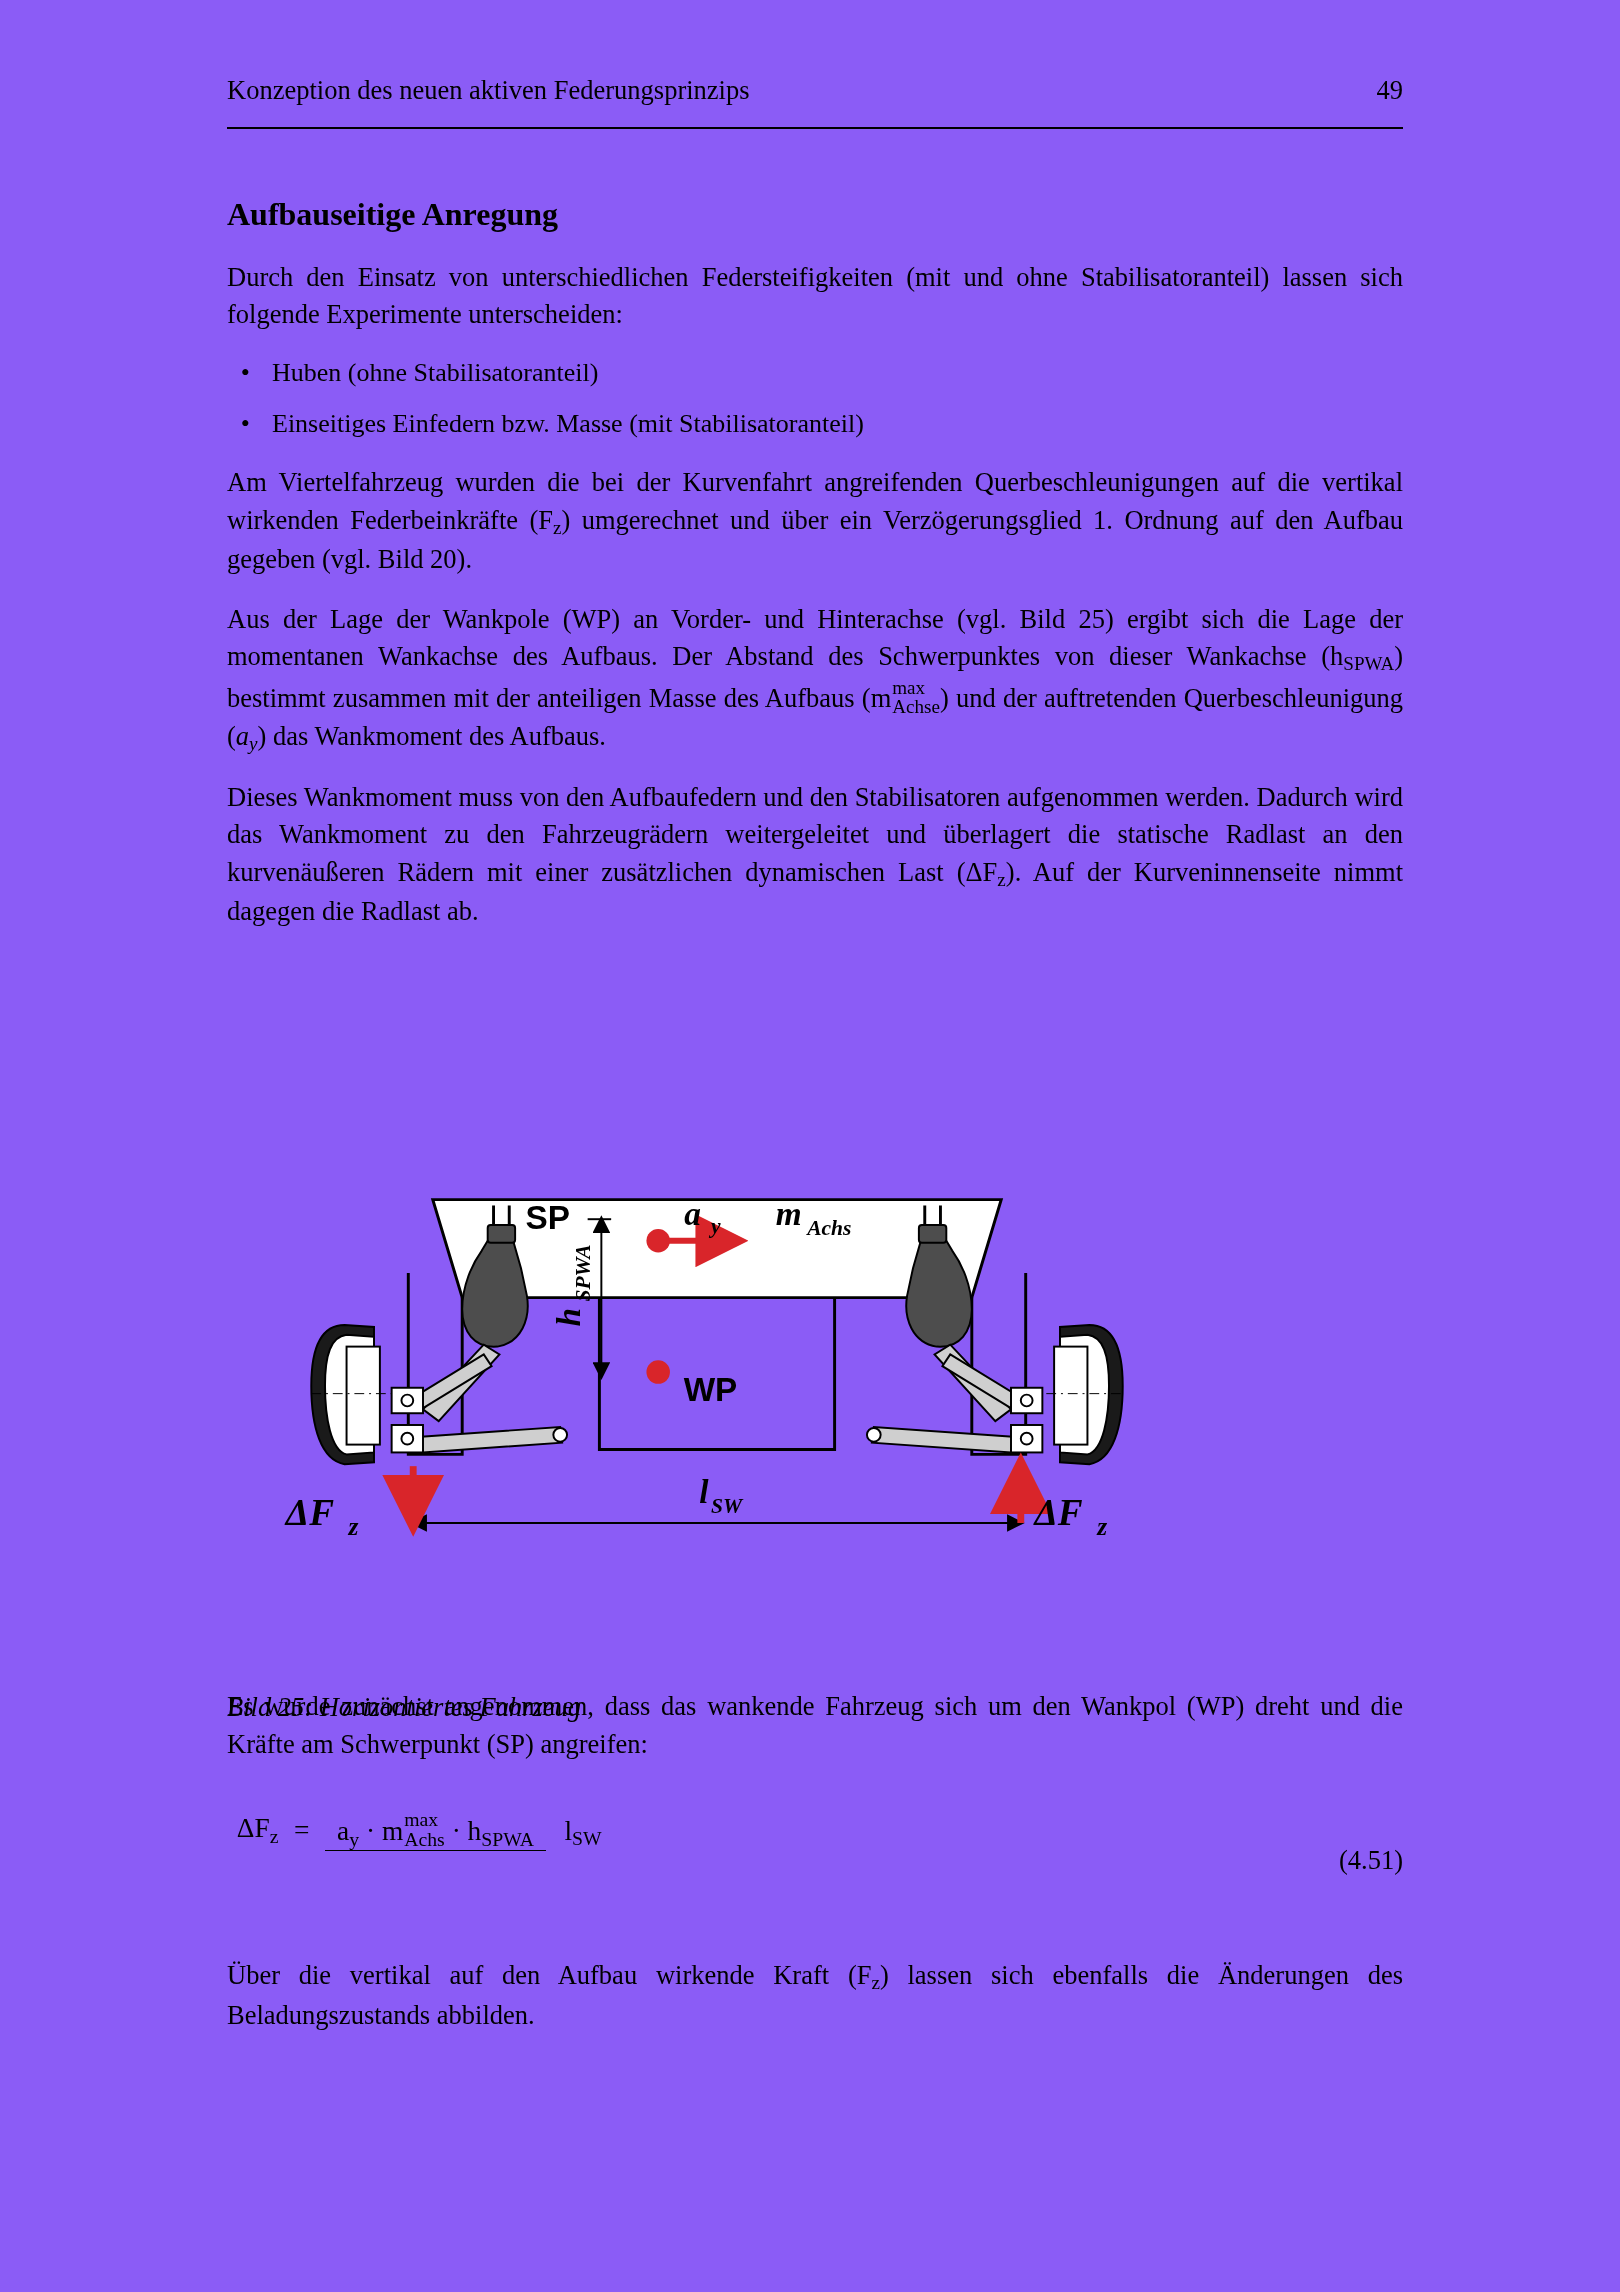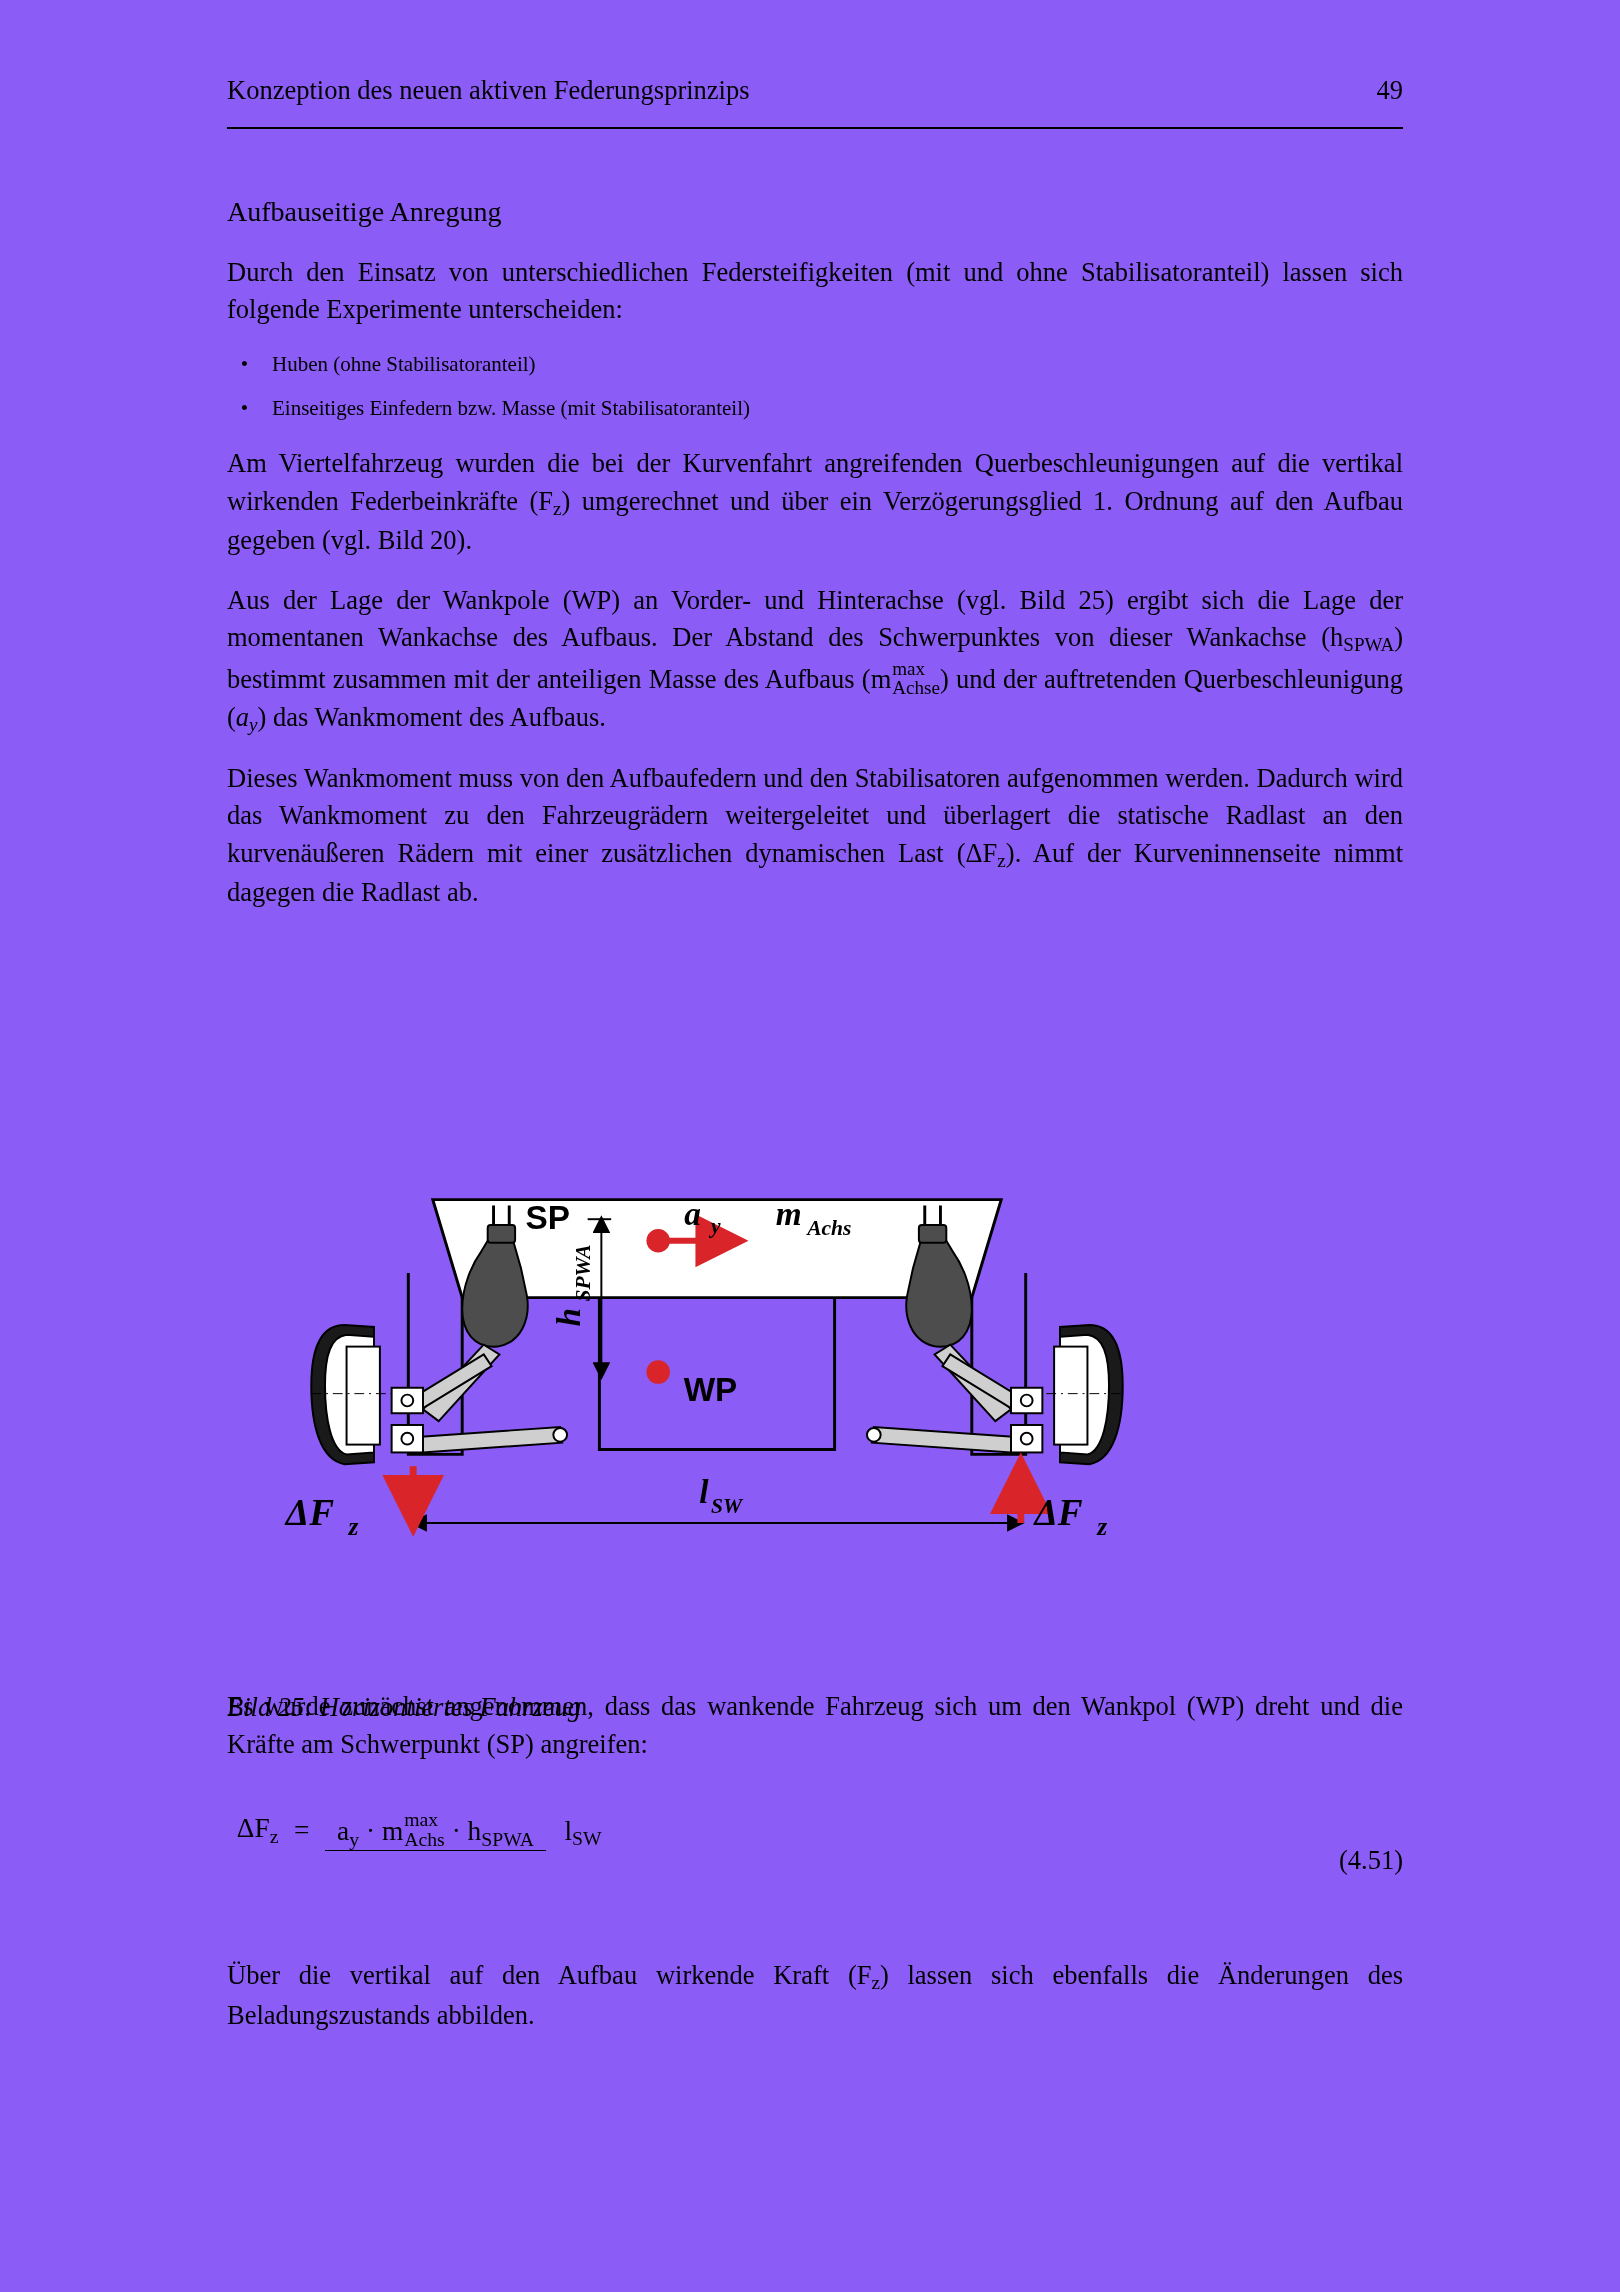--- a/index.html
+++ b/index.html
@@ -40,39 +40,39 @@
   }
 
   
   .content {
     position: absolute;
     top: 196px;
     left: 227px;
     width: 1176px;
   }
   h2.sec {
-    font-size: 28px;
-    font-weight: normal;
+    font-size: 32px;
+    font-weight: bold;
     margin: 0 0 25.5px 0;
     font-family: "Liberation Serif", serif;
   }
   p.body {
     font-size: 26.5px;
     line-height: 1.42;
     margin: 0 0 21.6px 0;
     text-align: justify;
     text-justify: inter-word;
   }
   ul.bullets {
     list-style: none;
     margin: 0 0 21.6px 0;
     padding: 0;
   }
   ul.bullets li {
-    font-size: 21px;
+    font-size: 26px;
     line-height: 1.42;
     margin: 0 0 13.7px 0;
     padding-left: 45px;
     position: relative;
   }
   ul.bullets li::before {
     content: "\2022";
     position: absolute;
     left: 13.7px;
     top: 0;

